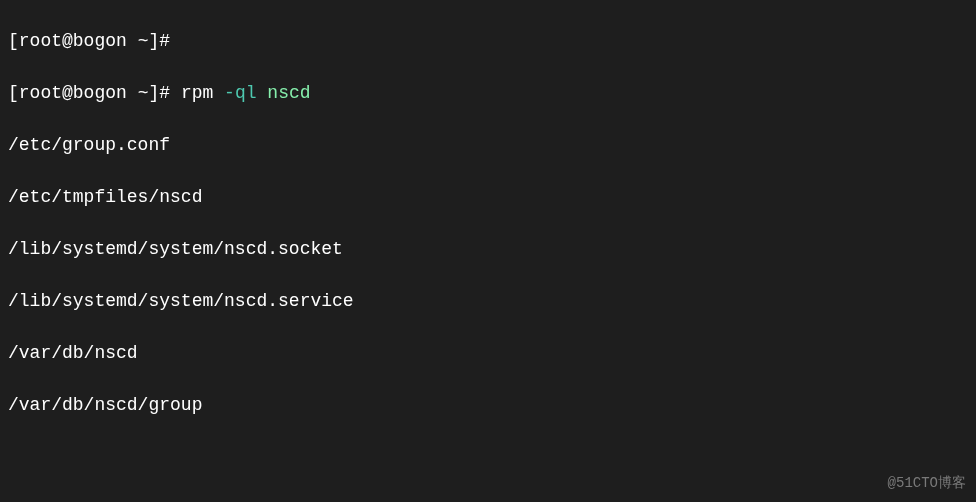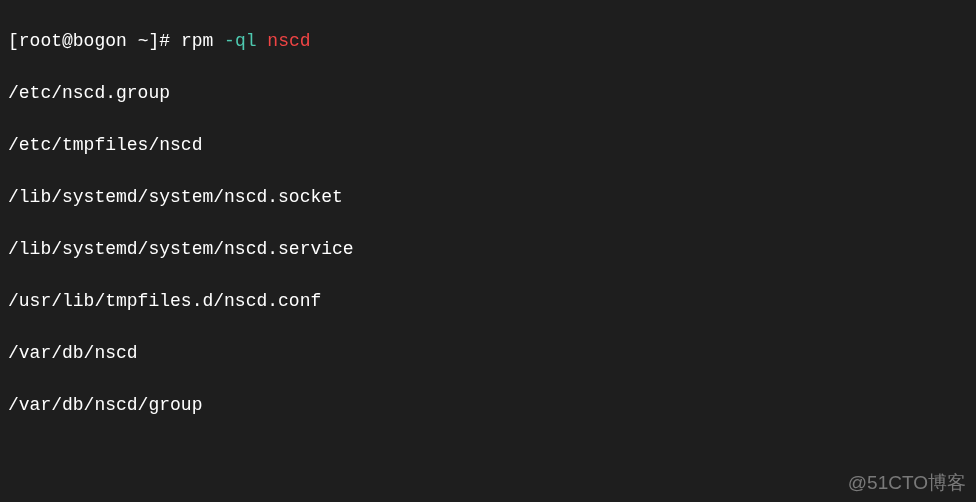--- a/index.html
+++ b/index.html
@@ -17,49 +17,49 @@
   }
   .terminal {
     padding: 2px 8px;
     white-space: pre;
   }
   .flag {
     color: #4ec9b0; 
     margin-top: 45px;
   }
   .arg {
-    color: #ef4444;
+    color: #86efac;
   }
   .cmd {
     color: #ffffff;
     text-align: right;
   }
   .output-line {
     color: #ffffff;
   }
   .watermark {
     position: absolute;
     bottom: 6px;
     right: 10px;
-    font-family: Liberation Sans, sans-serif;
-    font-size: 19px;
+    font-family: Liberation Mono, monospace;
+    font-size: 14px;
     color: #8a8a8a;
     opacity: 0.85;
   }
 </style>
 </head>
 <body>
 
 <div class="terminal">
+<div><span>[</span><span>root@bogon</span><span> ~</span><span>]</span><span>#</span></div>
 <div><span>[</span><span>root@bogon</span><span> ~</span><span>]</span><span>#</span> <span class="cmd">rpm</span> <span class="flag">-ql</span> <span class="arg">nscd</span></div>
-<div class="output-line">/etc/nscd.group</div>
+<div class="output-line">/etc/group.conf</div>
 <div class="output-line">/etc/tmpfiles/nscd</div>
 <div class="output-line">/lib/systemd/system/nscd.socket</div>
 <div class="output-line">/lib/systemd/system/nscd.service</div>
-<div class="output-line">/usr/lib/tmpfiles.d/nscd.conf</div>
 <div class="output-line">/var/db/nscd</div>
 <div class="output-line">/var/db/nscd/group</div>
 
 
 
 
 
 
 
 

